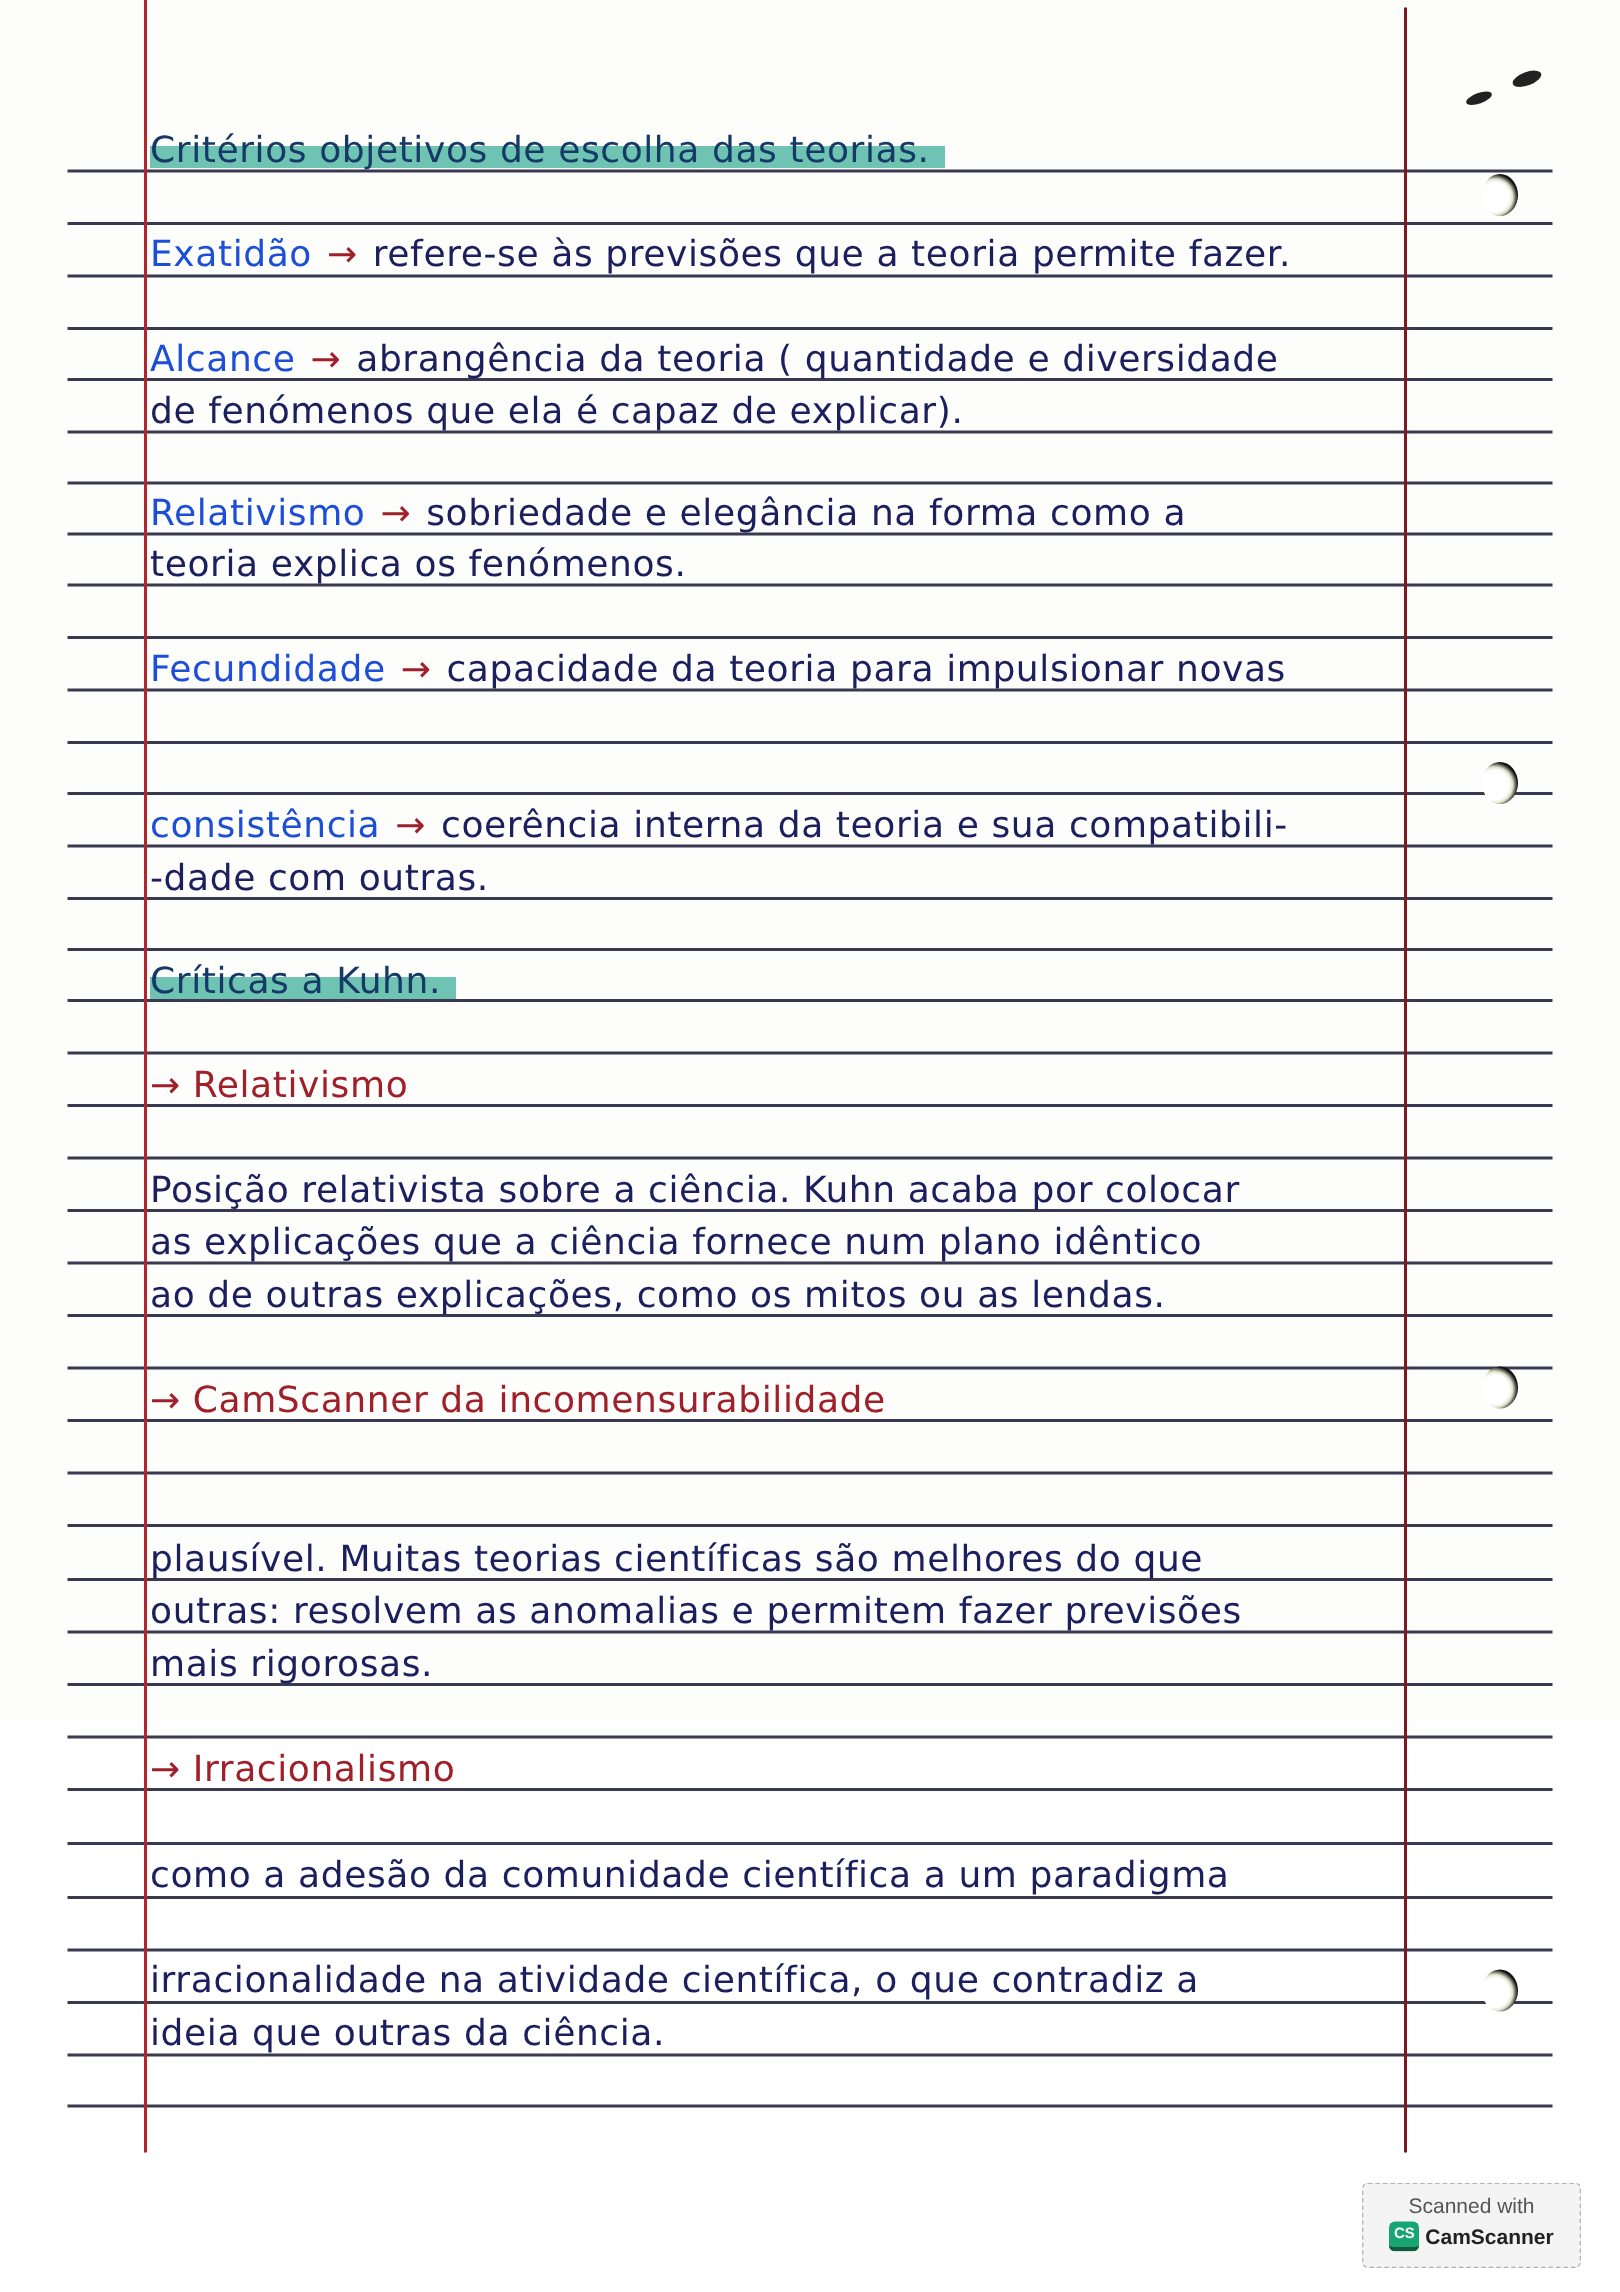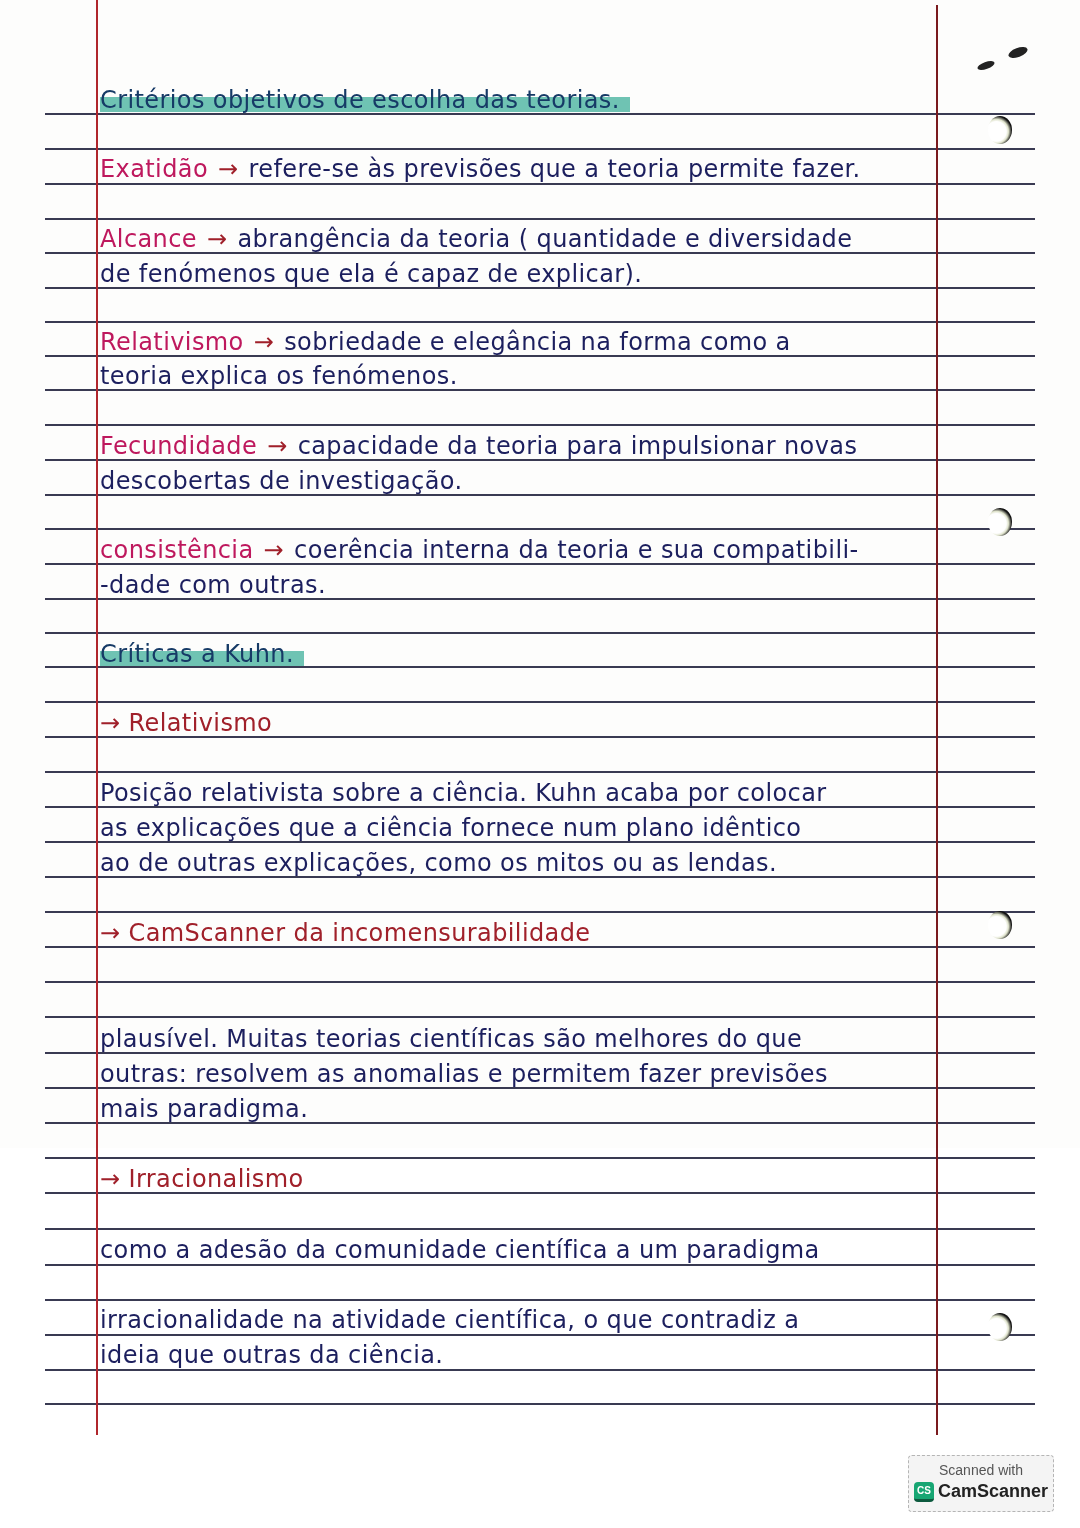--- a/index.html
+++ b/index.html
@@ -47,21 +47,21 @@
     letter-spacing: 0.4px;
     color: #1c1f5e;
     white-space: nowrap;
     line-height: 28px;
   }
   .heading {
     background: linear-gradient(to bottom, transparent 40%, #6fc3b3 40%, #6fc3b3 92%, transparent 92%);
     color: #163a66;
     padding-right: 10px;
   }
-  .term { color: #be185d; }
+  .term { color: #1d4ed8; }
   .arrow { color: #a0202a; margin: 0 10px; }
   .sub-arrow { color: #a0202a; margin-right: 8px; }
   .sub-title { color: #a0202a; }
   .watermark {
     position: absolute; left: 908px; top: 1455px;
     width: 144px; height: 55px;
     border: 1px dashed #b5b5b5;
     border-radius: 4px;
     background: #f4f4f4;
     font-family: "Liberation Sans", sans-serif;
@@ -70,21 +70,21 @@
   .wm-top { font-size: 14px; color: #555; margin-top: 6px; }
   .wm-bottom { display: flex; align-items: center; justify-content: center; margin-top: 3px; }
   .cs-logo {
     width: 20px; height: 20px; border-radius: 4px;
     background: #17a673; color: #fff; font-size: 10px; font-weight: bold;
     display: flex; align-items: center; justify-content: center;
     margin-right: 4px;
     border-bottom: 3px solid #0d5a3f;
     box-sizing: border-box;
   }
-  .cs-name { font-size: 18px; font-weight: bold; color: #222; }
+  .cs-name { font-size: 14px; font-weight: bold; color: #222; }
 </style>
 </head>
 <body>
 
 <div class="page">
 
   <div class="rule" style="top:113px"></div>
   <div class="rule" style="top:148px"></div>
   <div class="rule" style="top:183px"></div>
   <div class="rule" style="top:218px"></div>
@@ -147,21 +147,20 @@
   <div class="line-text" style="top:260px">de fenómenos que ela é capaz de explicar).</div>
 
   <div class="line-text" style="top:328px">
     <span class="term">Relativismo</span><span class="arrow">→</span><span>sobriedade e elegância na forma como a</span>
   </div>
   <div class="line-text" style="top:362px">teoria explica os fenómenos.</div>
 
   <div class="line-text" style="top:432px">
     <span class="term">Fecundidade</span><span class="arrow">→</span><span>capacidade da teoria para impulsionar novas</span>
   </div>
-  <div class="line-text" style="top:467px">descobertas de investigação.</div>
 
   <div class="line-text" style="top:536px">
     <span class="term">consistência</span><span class="arrow">→</span><span>coerência interna da teoria e sua compatibili-</span>
   </div>
   <div class="line-text" style="top:571px">-dade com outras.</div>
 
   <div class="line-text" style="top:640px">
     <span class="heading">Críticas a Kuhn.</span>
   </div>
 
@@ -170,21 +169,21 @@
   </div>
   <div class="line-text" style="top:779px">Posição relativista sobre a ciência. Kuhn acaba por colocar</div>
   <div class="line-text" style="top:814px">as explicações que a ciência fornece num plano idêntico</div>
   <div class="line-text" style="top:849px">ao de outras explicações, como os mitos ou as lendas.</div>
 
   <div class="line-text" style="top:919px">
     <span class="sub-arrow">→</span><span class="sub-title">CamScanner da incomensurabilidade</span>
   </div>
   <div class="line-text" style="top:1025px">plausível. Muitas teorias científicas são melhores do que</div>
   <div class="line-text" style="top:1060px">outras: resolvem as anomalias e permitem fazer previsões</div>
-  <div class="line-text" style="top:1095px">mais paradigma.</div>
+  <div class="line-text" style="top:1095px">mais rigorosas.</div>
 
   <div class="line-text" style="top:1165px">
     <span class="sub-arrow">→</span><span class="sub-title">Irracionalismo</span>
   </div>
   <div class="line-text" style="top:1236px">como a adesão da comunidade científica a um paradigma</div>
   <div class="line-text" style="top:1306px">irracionalidade na atividade científica, o que contradiz a</div>
   <div class="line-text" style="top:1341px">ideia que outras da ciência.</div>
 
   <div class="watermark">
     <div class="wm-top">Scanned with</div>

